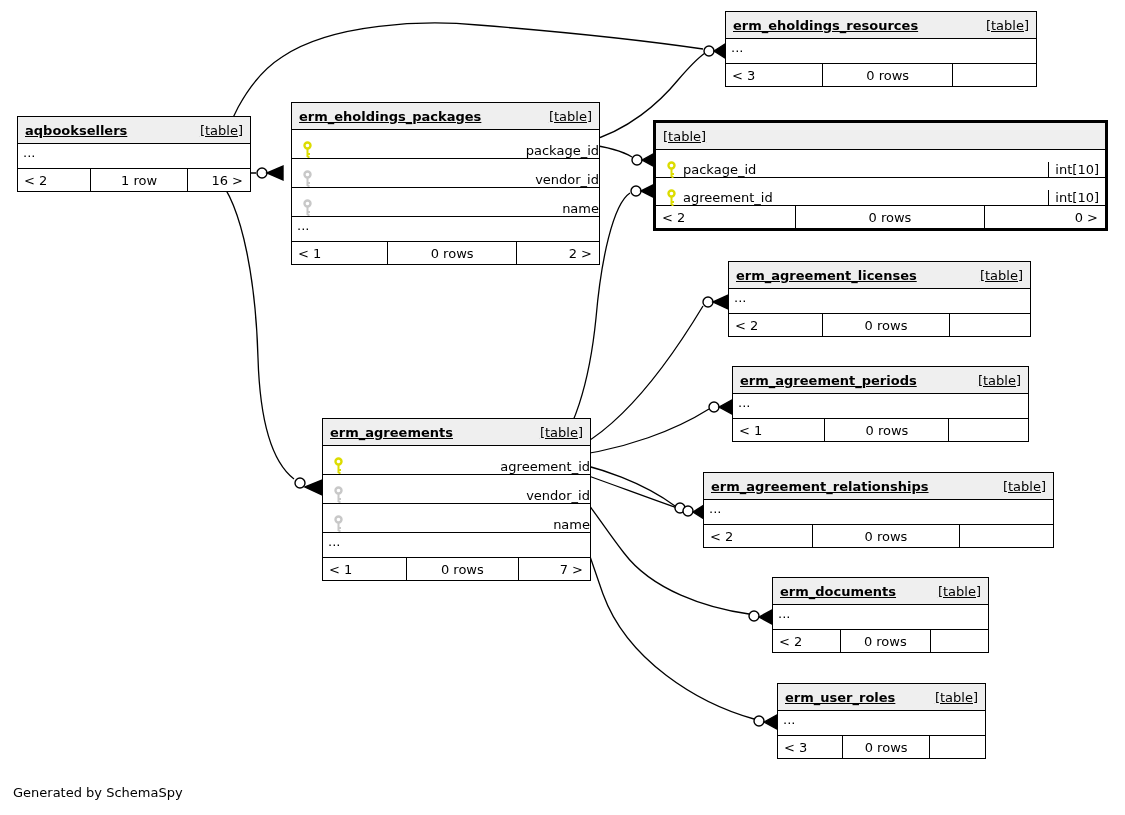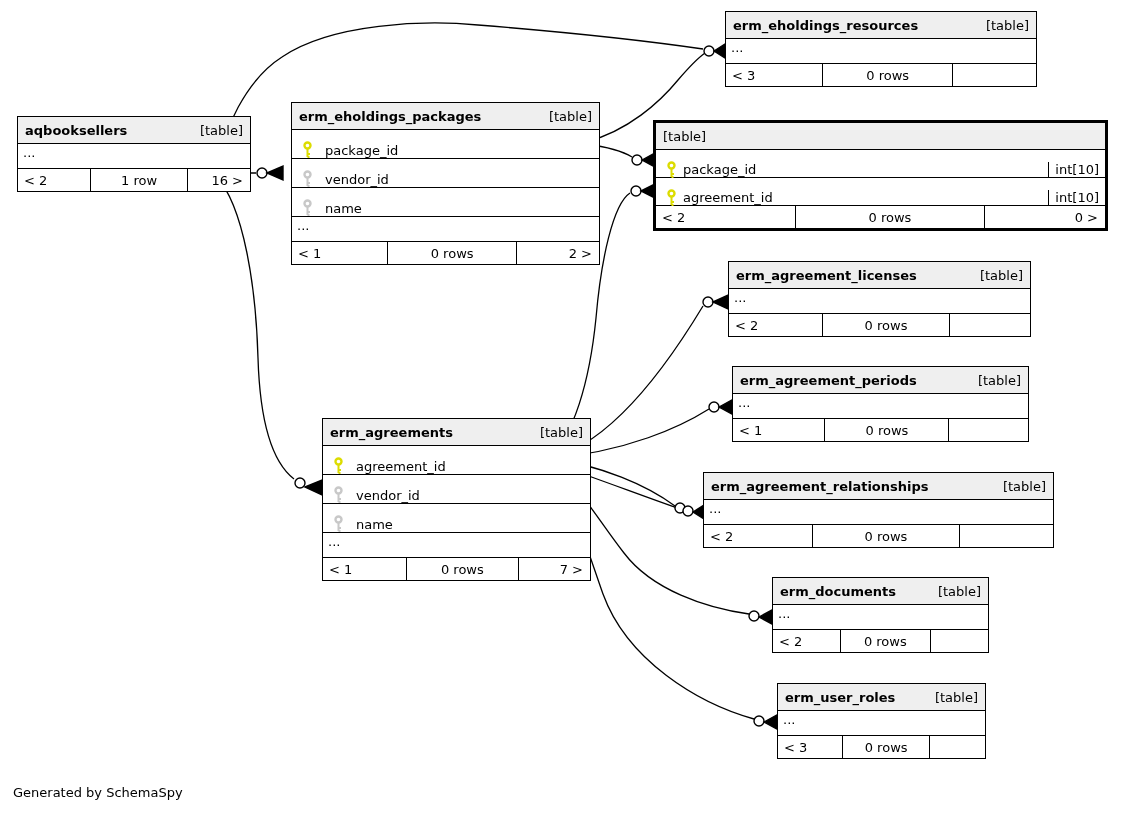--- a/index.html
+++ b/index.html
@@ -2,25 +2,25 @@
 <html><head>
 <meta charset="utf-8">
 <style>
   html,body{margin:0;padding:0;background:#fff;}
   #canvas{position:relative;width:1125px;height:815px;background:#fff;overflow:hidden;
           font-family:"DejaVu Sans",sans-serif;font-size:13px;color:#000;}
   #edges{position:absolute;left:0;top:0;z-index:1;}
   .tbl{position:absolute;z-index:2;background:#fff;border:1px solid #000;box-sizing:border-box;}
   .tbl.focal{border-width:3px;}
   .thead{display:flex;justify-content:space-between;align-items:center;gap:14px;
-         background:#efefef;border-bottom:1px solid #000;height:27px;padding:0 7px;box-sizing:border-box;}
+         background:#efefef;border-bottom:1px solid #000;height:27px;padding:0 7px;box-sizing:border-box;text-decoration:underline;}
   .tname{font-weight:bold;white-space:nowrap;}
   .ttype{white-space:nowrap;}
   .col{display:flex;align-items:center;height:29px;border-bottom:1px solid #000;
-       padding:12px 0 0 10px;box-sizing:border-box;gap:12px;}
+       padding:12px 0 0 10px;box-sizing:border-box;gap:12px;justify-content:space-between;}
   .focal .col{height:28px;gap:6px;}
   .col .cname{white-space:nowrap;}
   .col .ctype{margin-left:auto;border-left:1px solid #000;height:100%;display:flex;
               align-items:center;padding:0 6px;min-width:52px;box-sizing:border-box;}
   .ell{height:25px;border-bottom:1px solid #000;display:flex;align-items:flex-start;
        padding:0 5px;box-sizing:border-box;line-height:18px;}
   .key{display:inline-flex;width:11px;height:18px;}
   .pk{color:#dcdc00;}
   .idx{color:#c8c8c8;}
   .tfoot{display:flex;height:22px;align-items:stretch;box-sizing:border-box;}

